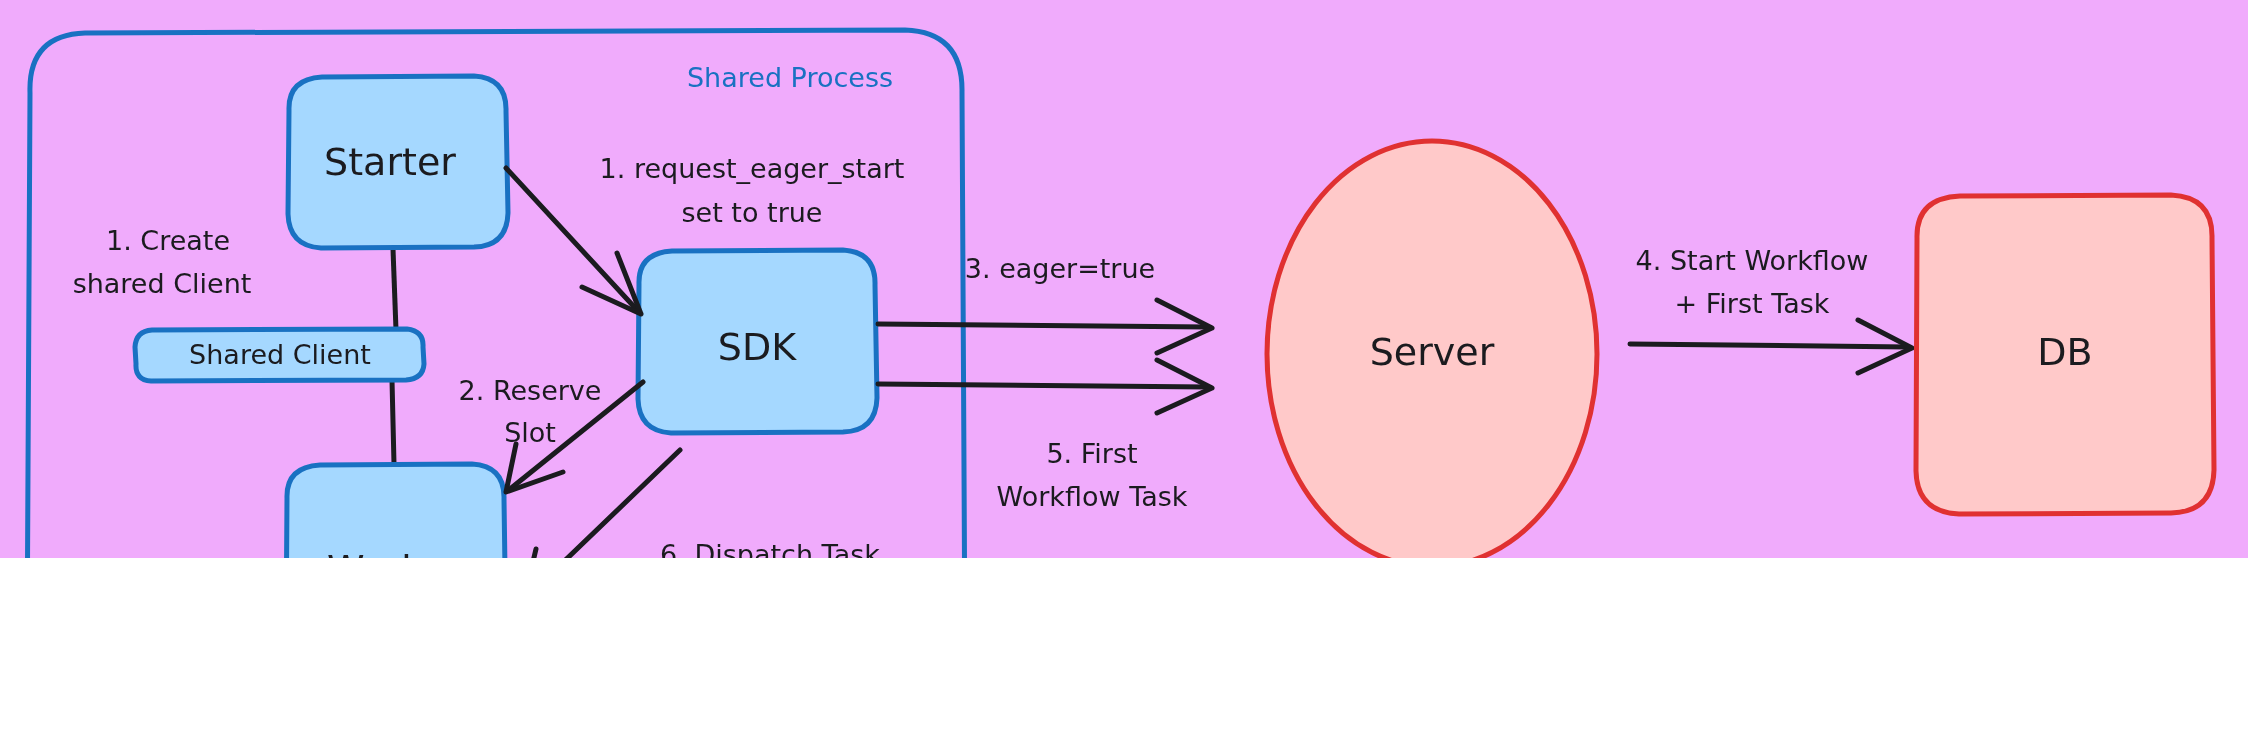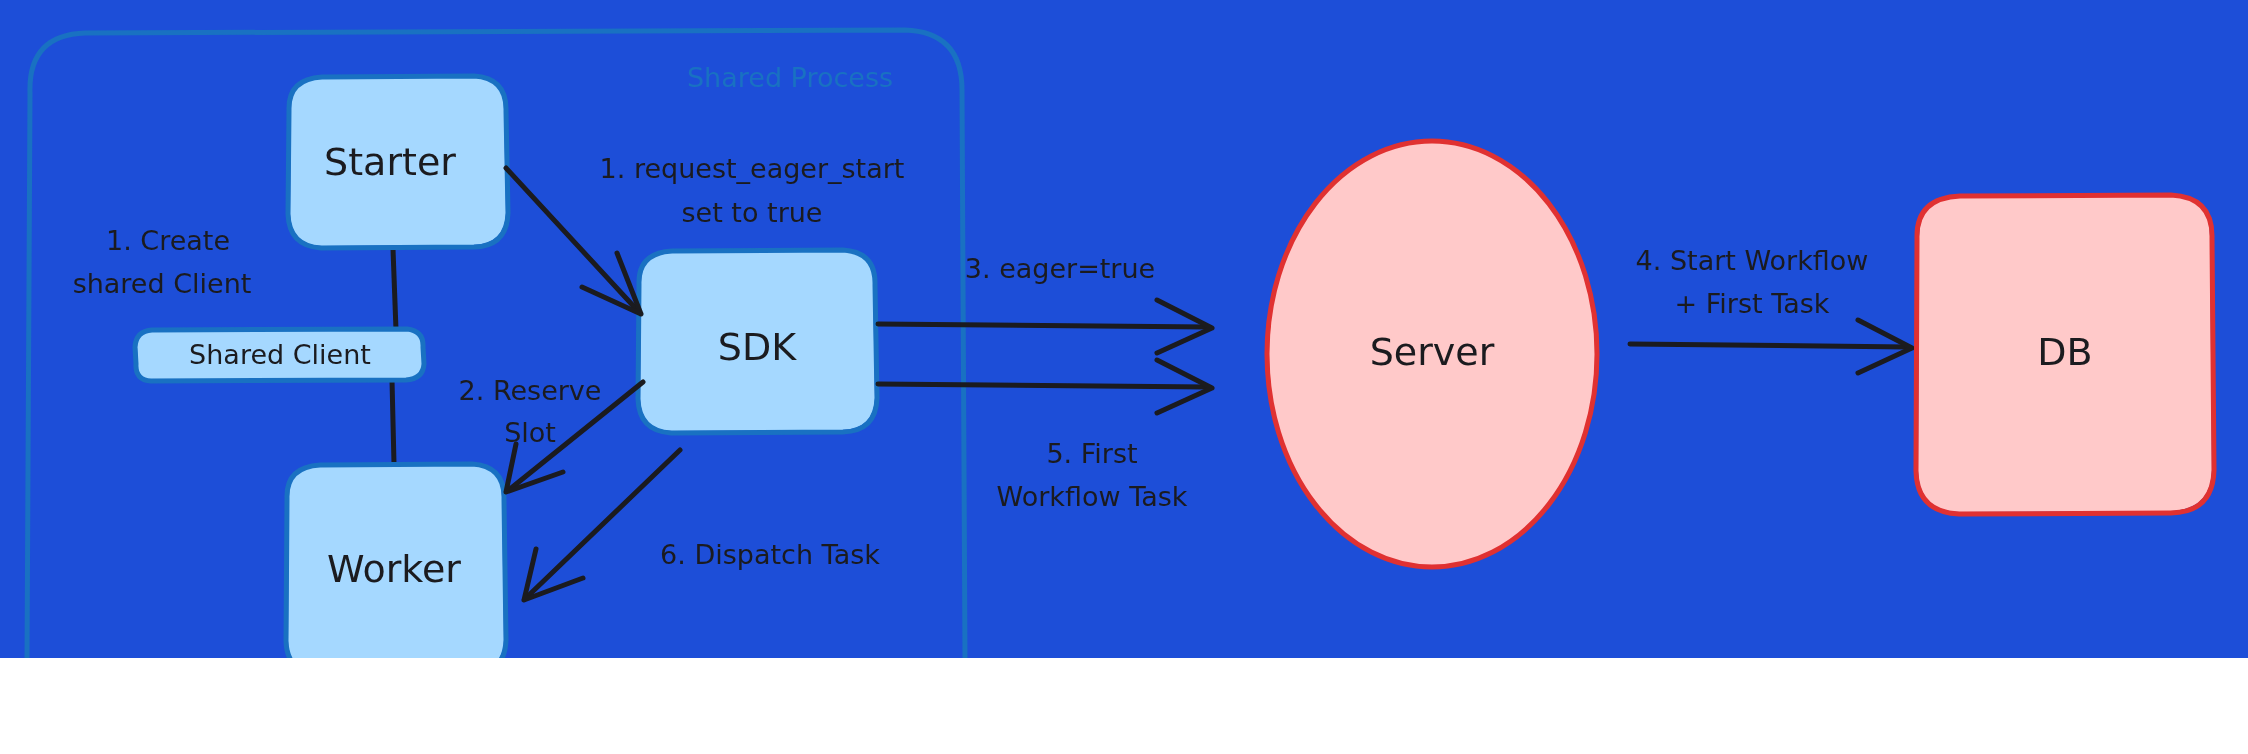--- a/index.html
+++ b/index.html
@@ -6,22 +6,22 @@
     margin: 0;
     padding: 0;
     background: #ffffff;
   }
   body {
     font-family: "DejaVu Sans", sans-serif;
   }
   #canvas {
     position: relative;
     width: 2248px;
-    height: 658px;
-    background: #1d4ed8;
+    height: 558px;
+    background: #f0abfc;
     overflow: hidden;
   }
   #diagram-svg {
     position: absolute;
     left: 0;
     top: 0;
     width: 2248px;
     height: 754px;
   }
   .node-label, .edge-label, .group-title {

